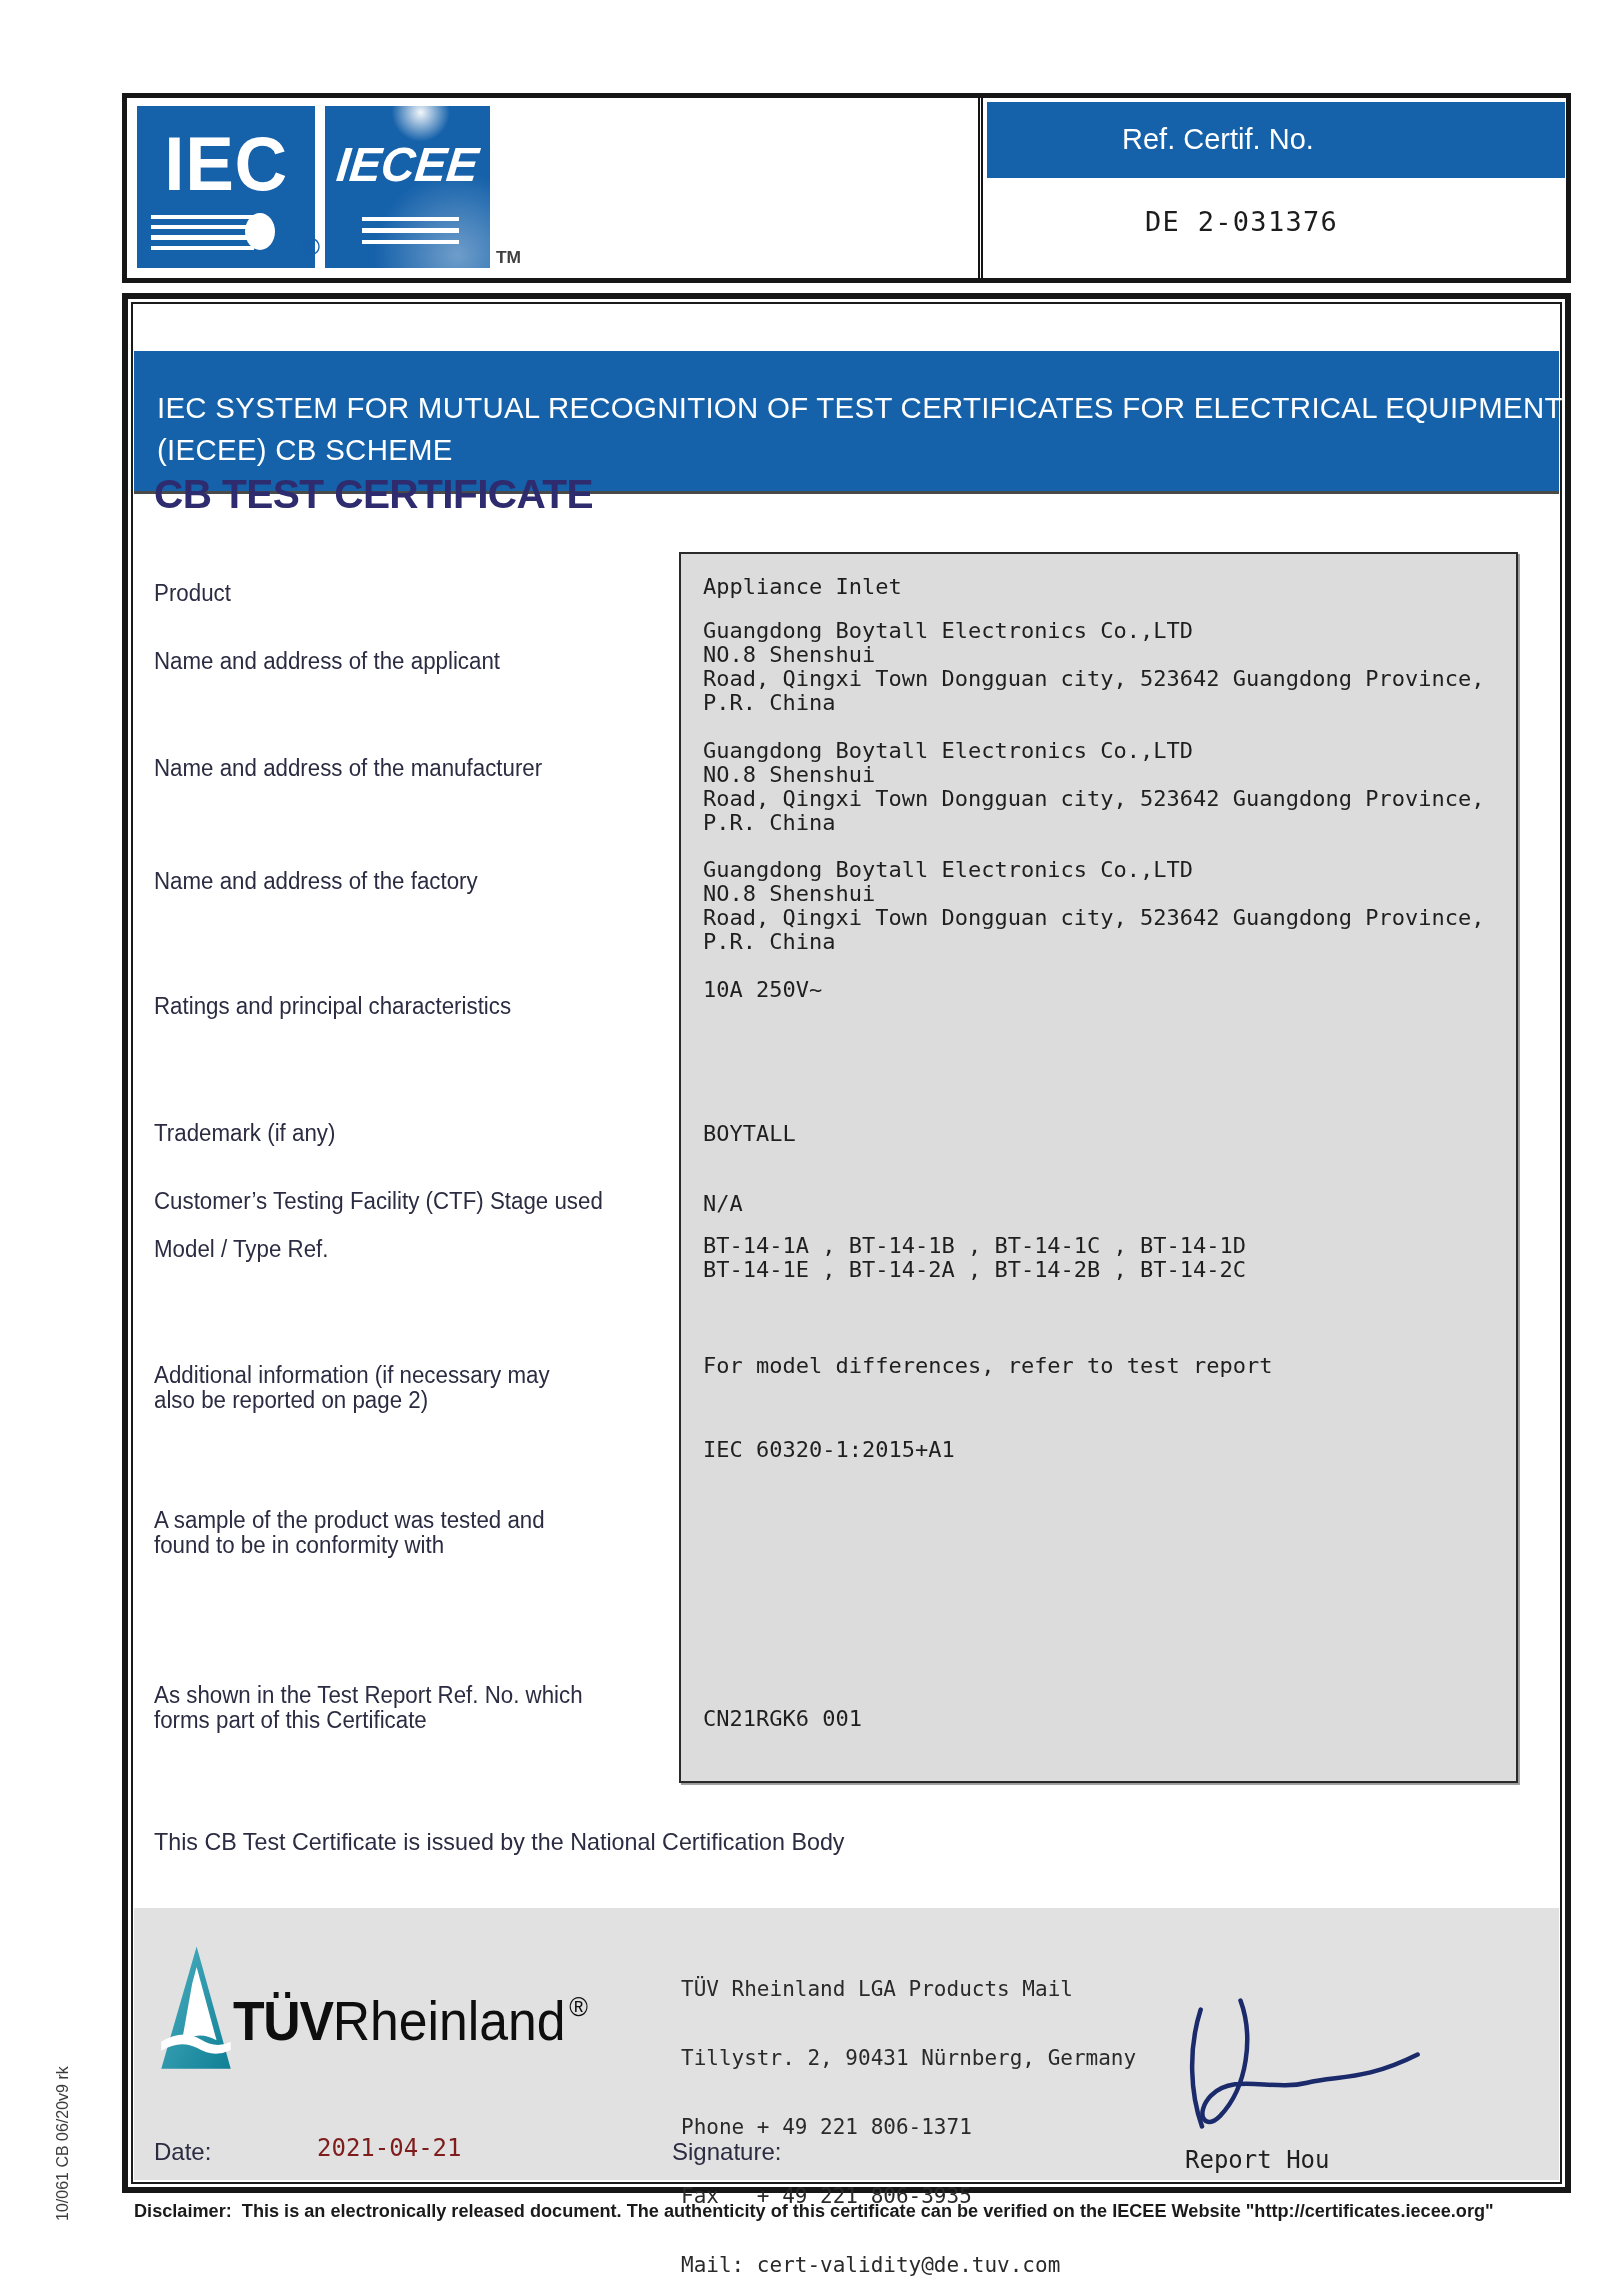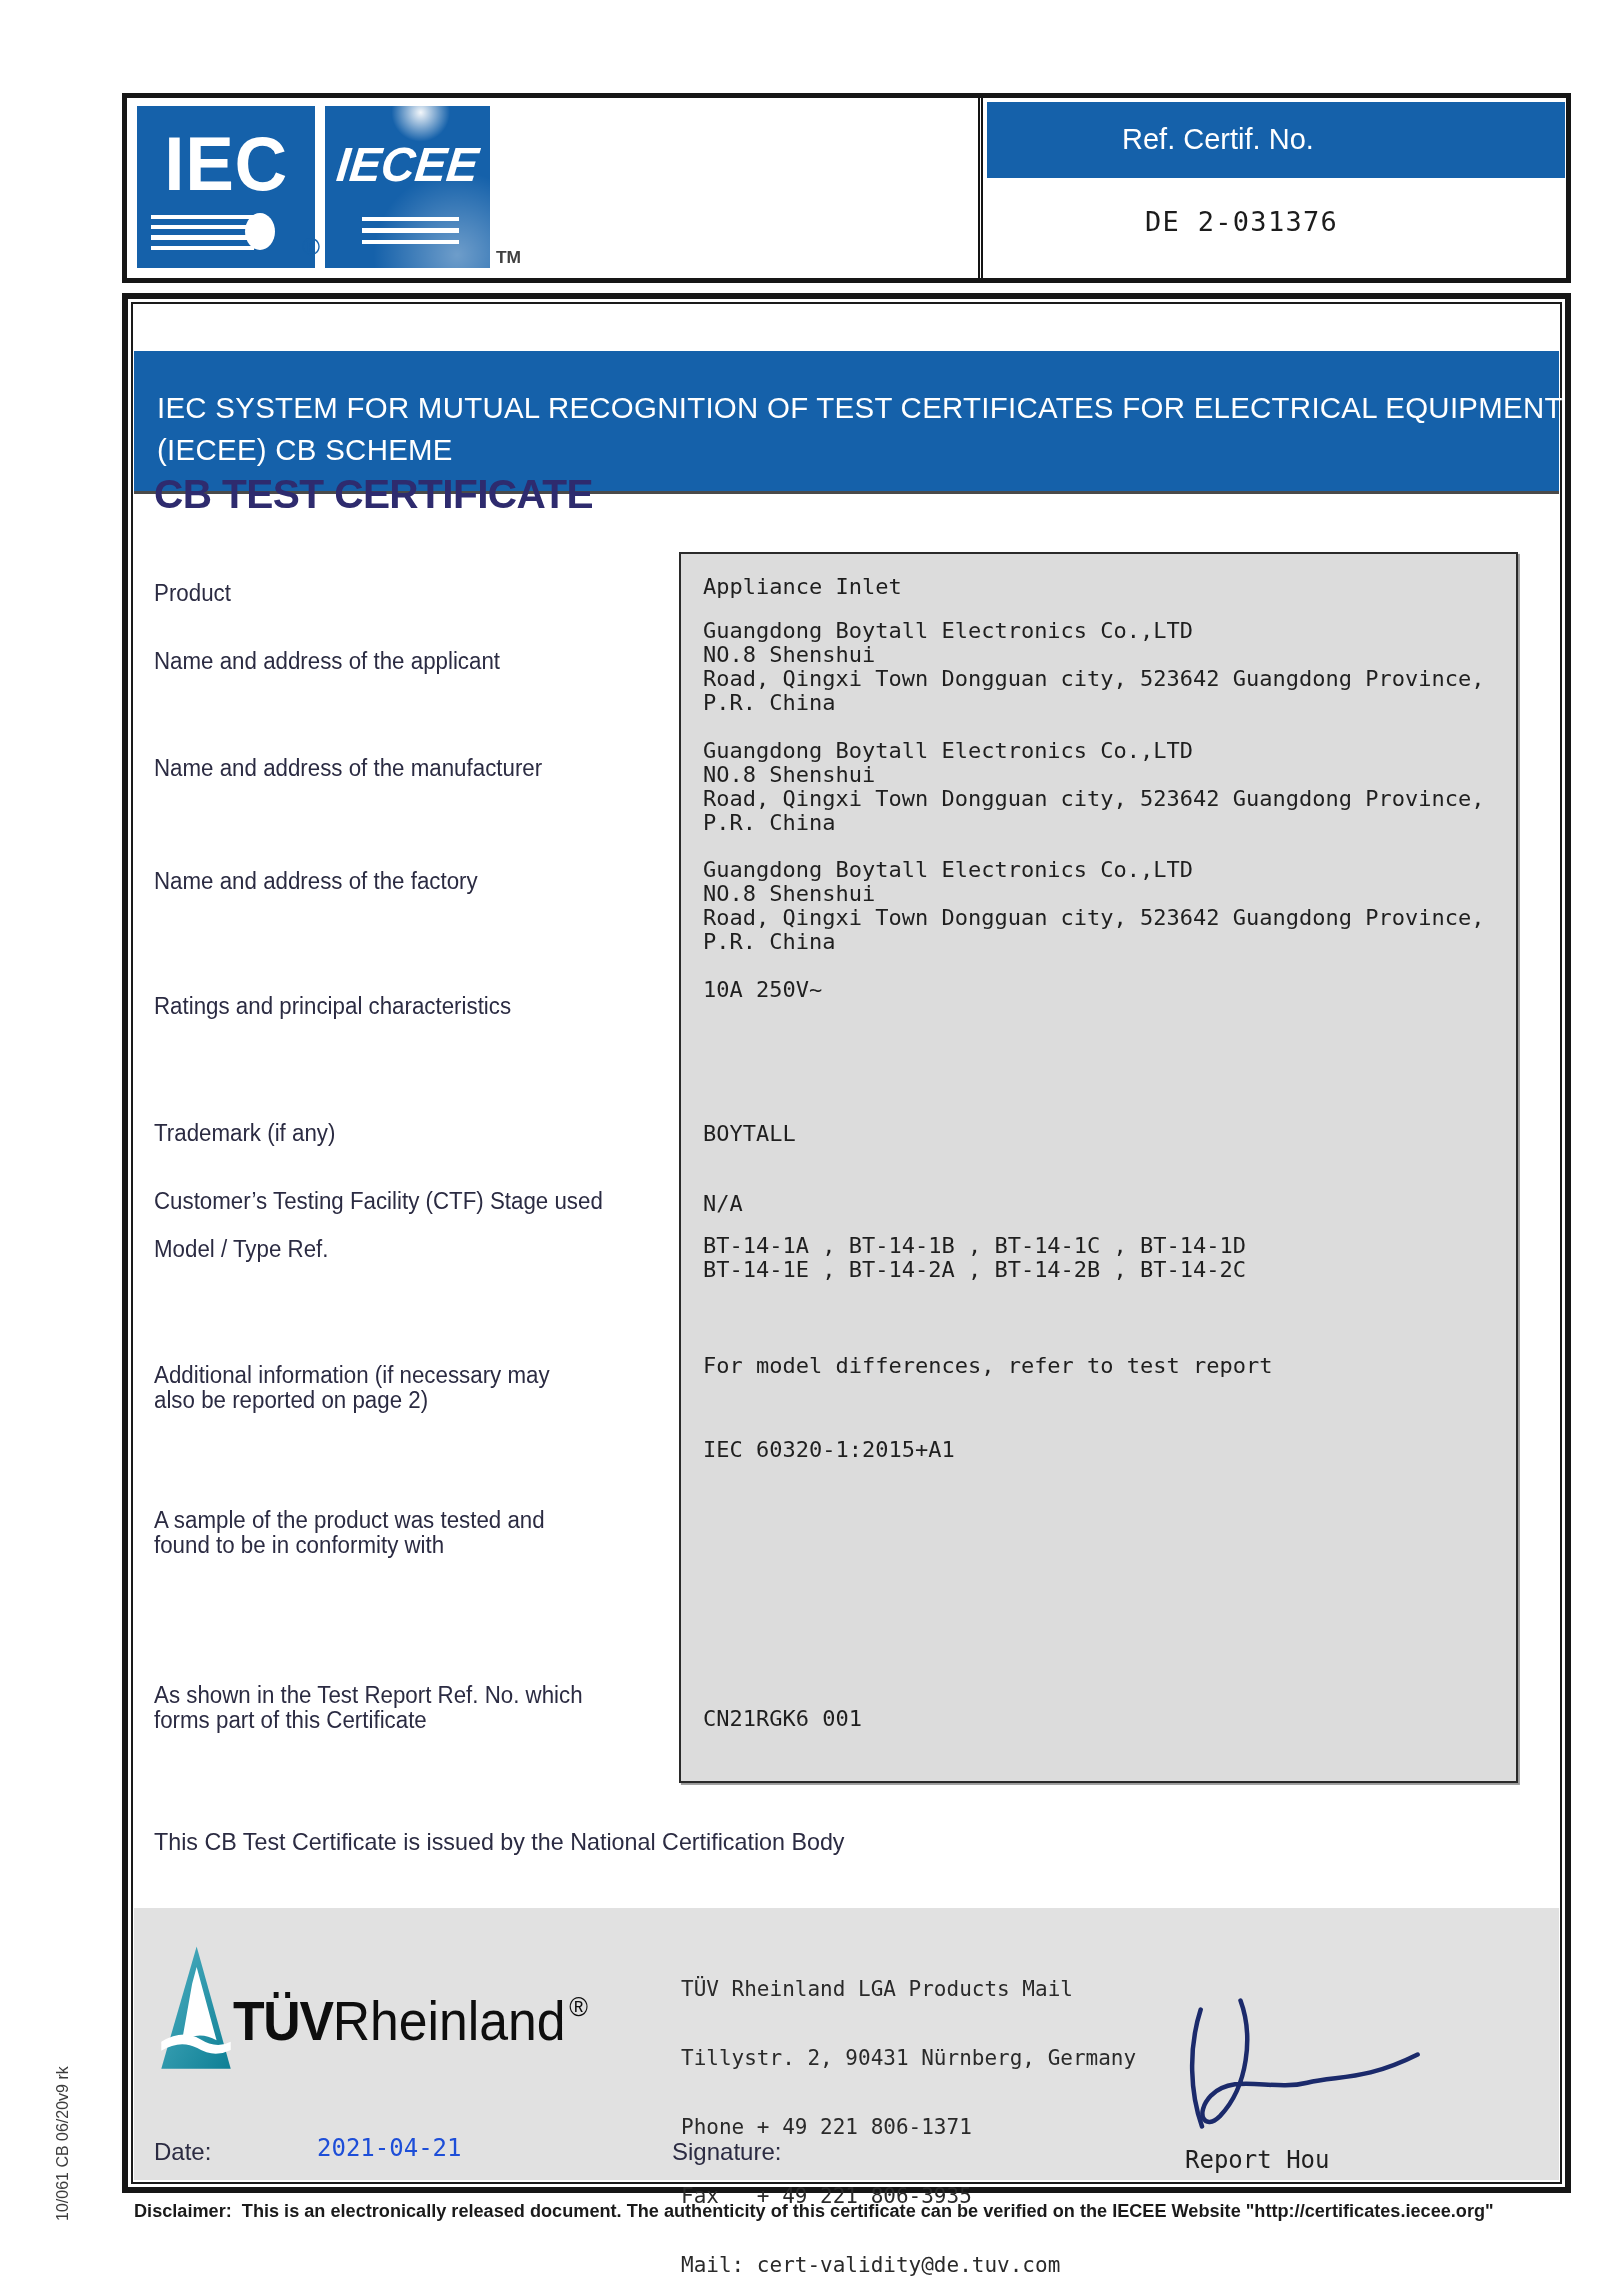--- a/index.html
+++ b/index.html
@@ -58,21 +58,21 @@
   .tuv-logo-svg{position:absolute;left:160px;top:1945px;}
   .tuv-word{position:absolute;left:233px;top:1989px;font-size:55px;color:#0e0e0e;white-space:nowrap;
             transform:scaleX(0.94);transform-origin:left;}
   .tuv-word .bold{font-weight:bold;letter-spacing:-1.3px;}
   .tuv-word .reg{font-size:27px;vertical-align:24.5px;margin-left:3.9px;}
   .tuv-address{position:absolute;left:681px;top:1932px;font-family:"DejaVu Sans Mono",monospace;
                font-size:21px;line-height:23px;color:#2a2a2a;white-space:pre;}
   .sig-svg{position:absolute;left:1145px;top:1998px;}
   .date-label{position:absolute;left:154px;top:2138px;font-size:24px;color:#2b2b42;}
   .date-value{position:absolute;left:317px;top:2134px;font-family:"DejaVu Sans Mono",monospace;
-              font-size:24px;color:#1d4ed8;}
+              font-size:24px;color:#7f1d1d;}
   .sig-label{position:absolute;left:672px;top:2138px;font-size:24px;color:#2b2b42;}
   .sig-name{position:absolute;left:1185px;top:2146px;font-family:"DejaVu Sans Mono",monospace;
             font-size:24px;color:#1f1f1f;}
   
   .side-note{position:absolute;left:54px;top:2221px;width:222px;font-size:16px;color:#3c3c3c;
              transform:rotate(-90deg);transform-origin:0 0;white-space:nowrap;}
   .disclaimer{position:absolute;left:134px;top:2200px;width:1442px;font-size:18.7px;font-weight:600;
               color:#1a1a1a;white-space:pre;transform:scaleX(0.97);transform-origin:left;}
 </style>
 </head>

